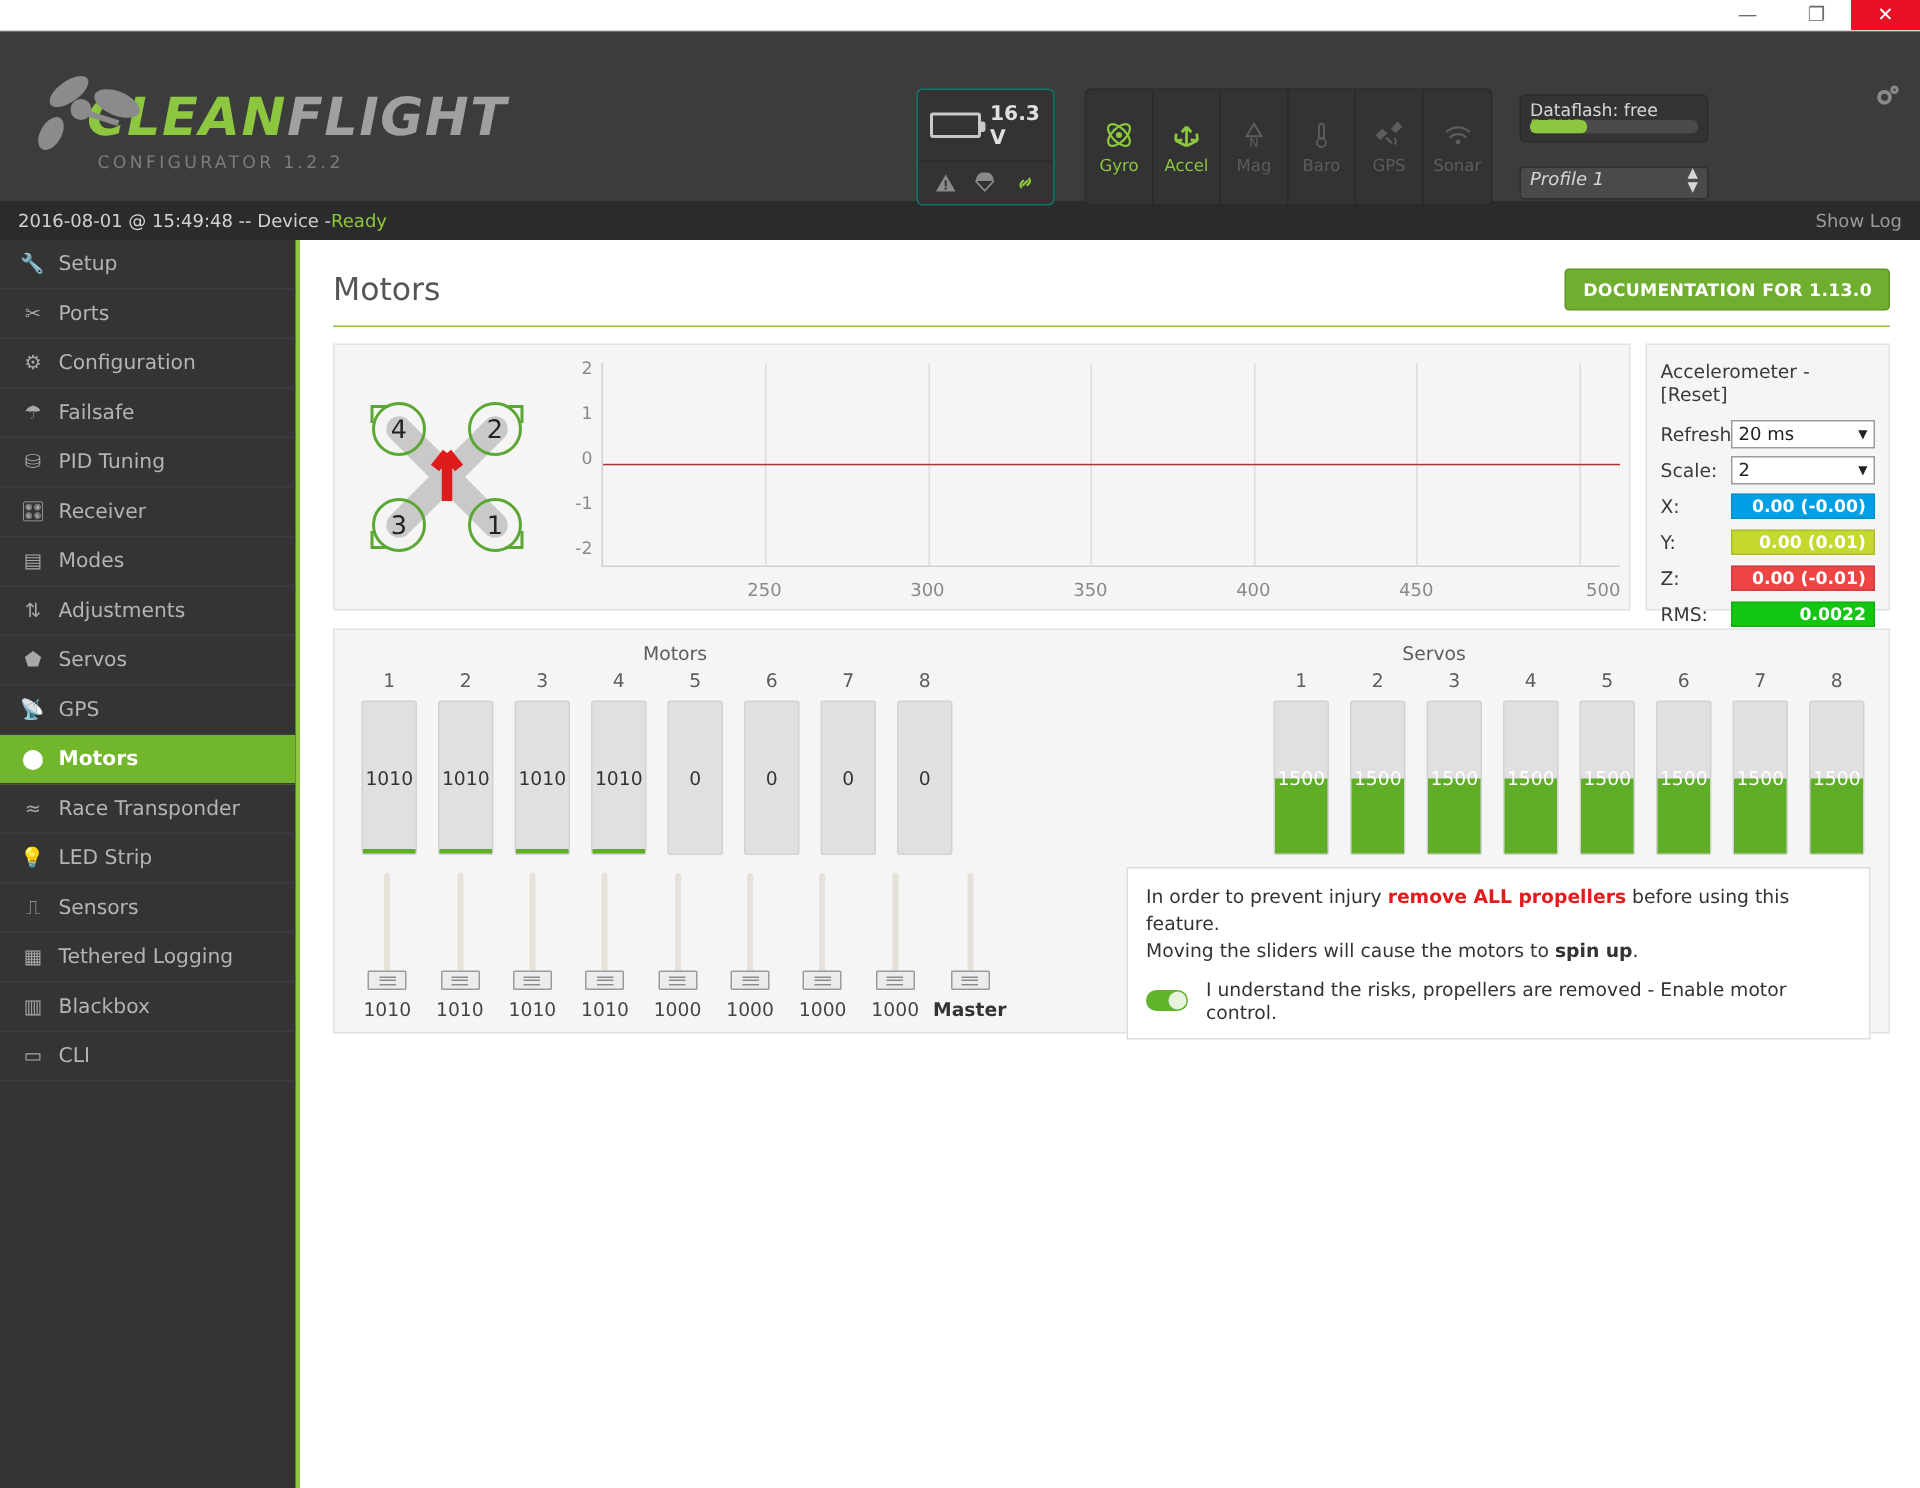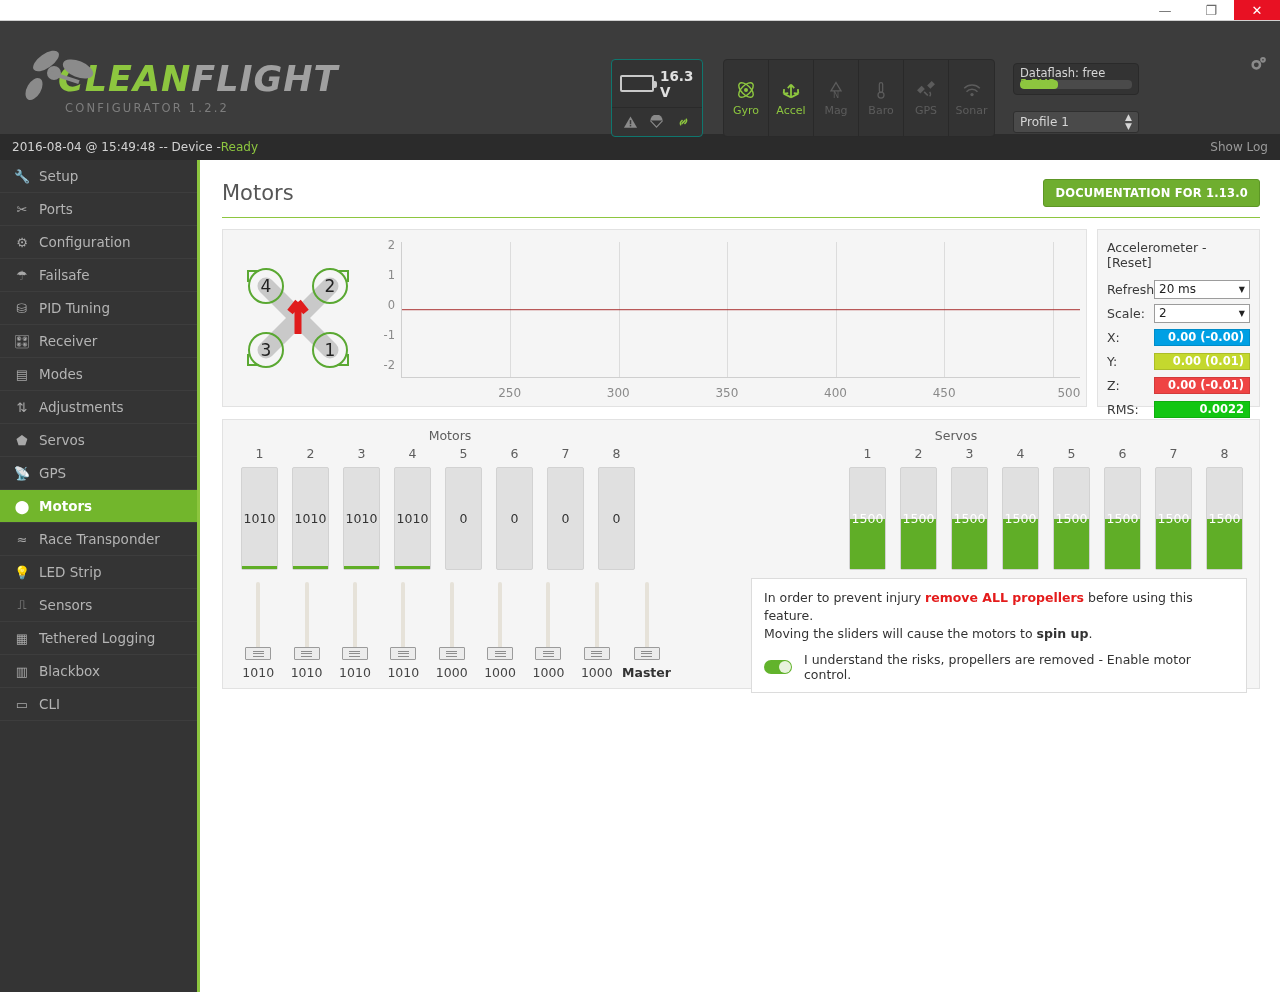--- a/index.html
+++ b/index.html
@@ -96,21 +96,21 @@
     background: #8dc63f; border-radius: 4px;
   }
   #dataflash-free-text {
     position: absolute; left: 0; top: -2px; color: #8dc63f;
     font-size: 11.5px; line-height: 12px;
   }
   #profile-select {
     position: absolute; left: 1013px; top: 90px;
     width: 126px; height: 22px; background: #4a4a4a; border: 1px solid #2f2f2f;
     border-radius: 3px; color: #d6d6d6; font-size: 12px;
-    display: flex; align-items: center; padding: 0 6px;
+    display: flex; align-items: flex-start; padding: 0 6px; font-style: italic;
   }
   #profile-select .spin { margin-left: auto; font-size: 9px; line-height: 9px; text-align: center; }
 
   
   #disconnect {
     position: absolute; left: 1168px; top: 38px;
     width: 66px; display: flex; flex-direction: column; align-items: center;
   }
   #disconnect-circle {
     width: 58px; height: 58px; border-radius: 50%; background: #e8182b;
@@ -377,21 +377,21 @@
 
   <div id="gear-icon-wrap">
     <svg width="20" height="20" viewBox="0 0 24 24">
       <circle cx="10" cy="13" r="4.4" fill="none" stroke="currentColor" stroke-width="3"></circle>
       <circle cx="18" cy="7" r="2.2" fill="none" stroke="currentColor" stroke-width="2.4"></circle>
     </svg>
   </div>
 </div>
 
 <div id="statusbar">
-  <span>2016-08-04 @ 15:49:48 -- Device - </span>
+  <span>2016-08-01 @ 15:49:48 -- Device - </span>
   <span id="status-ready">Ready</span>
   <span id="show-log">Show Log</span>
 </div>
 
 <div id="body-wrap">
 
   <div id="sidebar">
     <div class="nav-item">
       <span class="nicon">🔧</span>
       <span>Setup</span>

